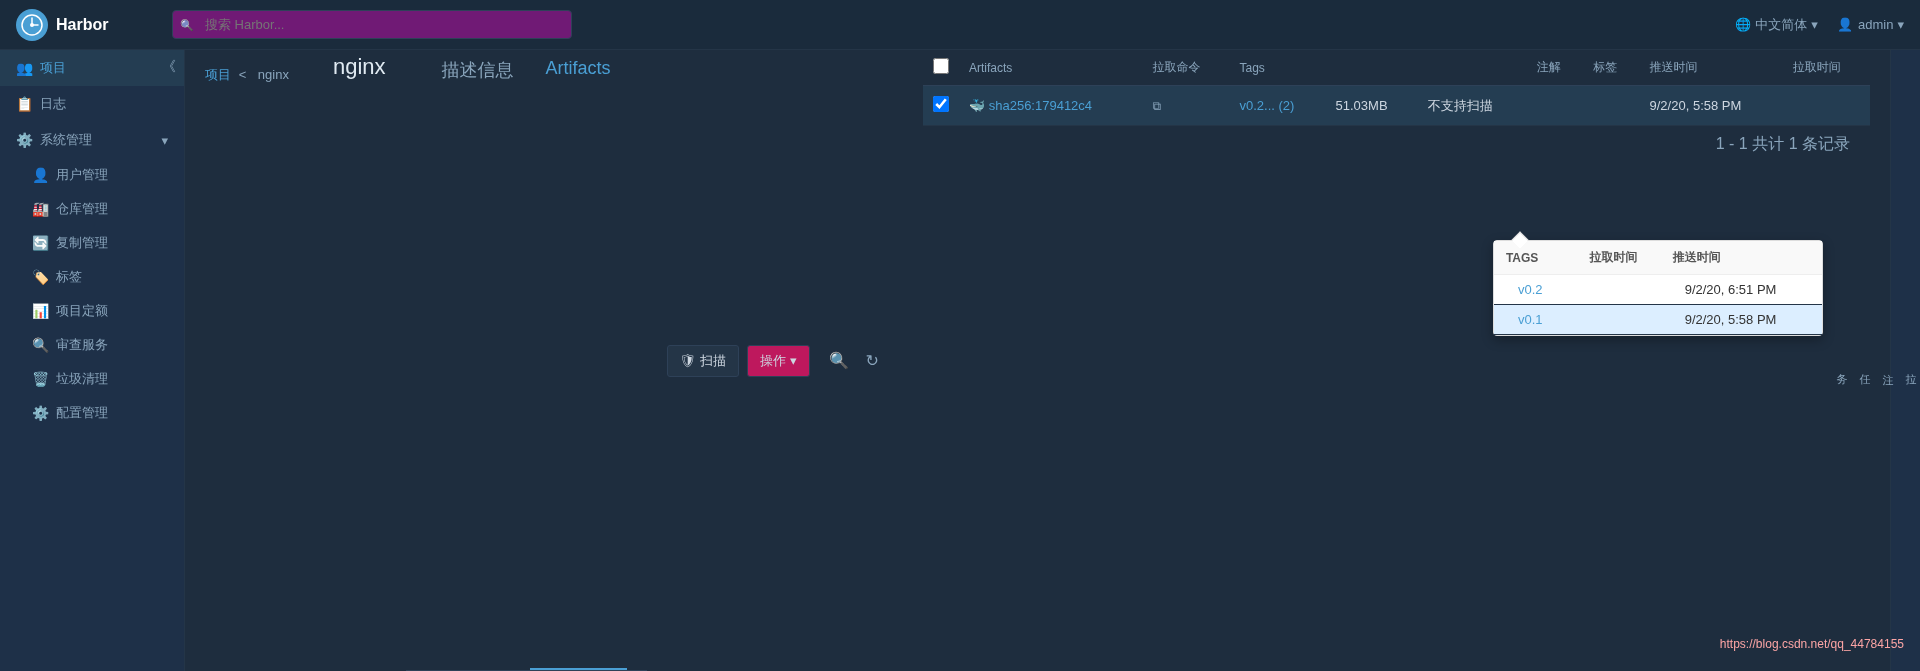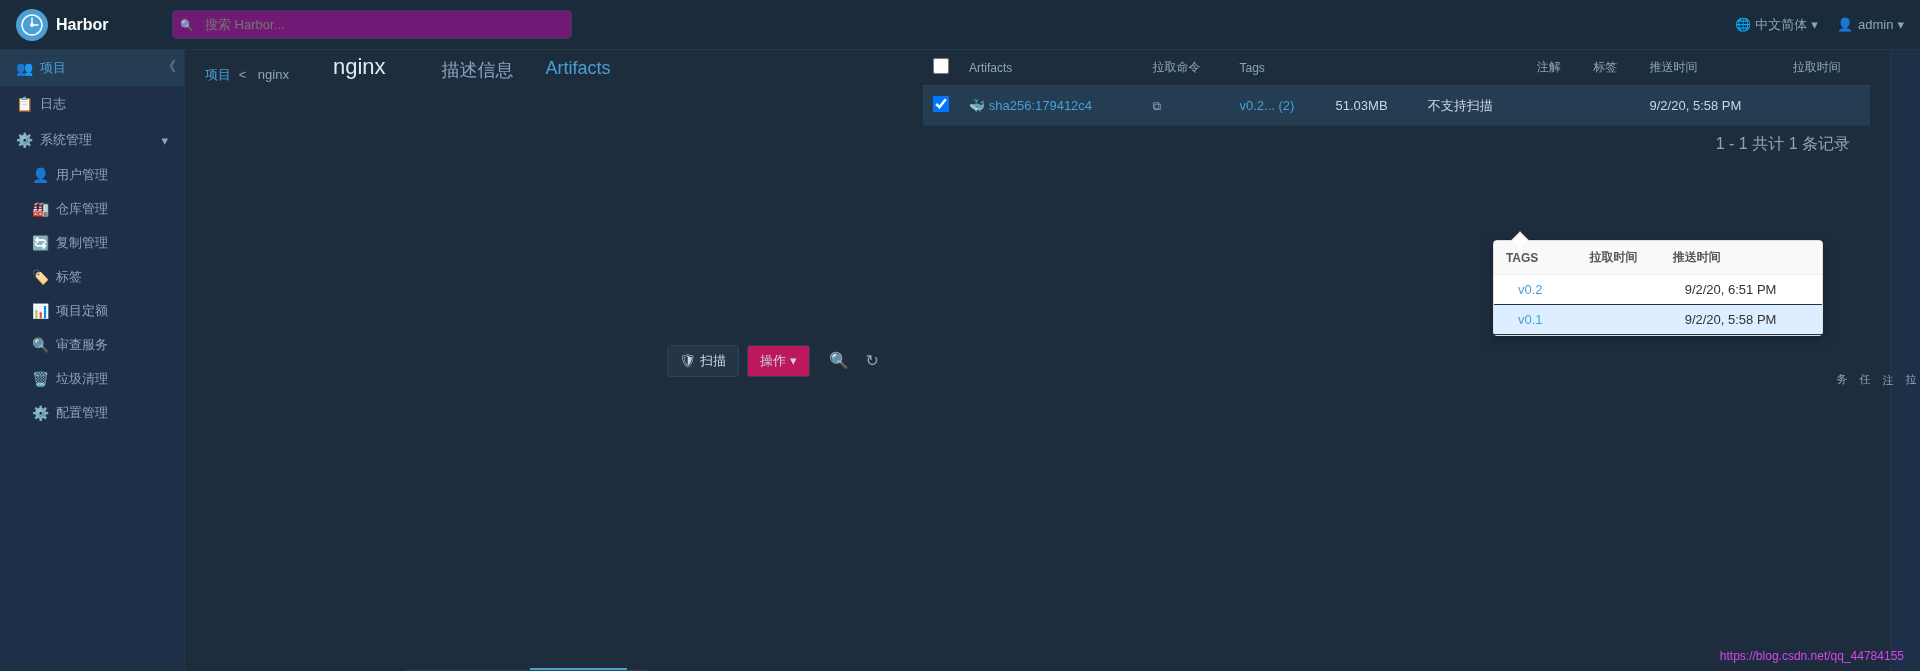--- a/index.html
+++ b/index.html
@@ -98,21 +98,21 @@
       top: -7px;
       left: 20px;
       width: 12px;
       height: 12px;
       background: #fff;
       border-left: 1px solid #ddd;
       border-top: 1px solid #ddd;
       transform: rotate(45deg);
     }
 
-    .footer-url { position: fixed; bottom: 8px; right: 16px; color: #d946ef; font-size: 12px; }
+    .footer-url { position: fixed; bottom: 20px; right: 16px; color: #fca5a5; font-size: 12px; }
   </style>
 </head>
 <body>
 
 <div class="topnav">
   <div class="topnav-logo">
     <div class="topnav-logo-circle">
       <svg width="22" height="22" viewBox="0 0 22 22" fill="none" xmlns="http://www.w3.org/2000/svg">
         <circle cx="11" cy="11" r="10" stroke="white" stroke-width="1.5" fill="none"></circle>
         <path d="M11 4 L11 11 L17 11" stroke="white" stroke-width="1.5" stroke-linecap="round"></path>

